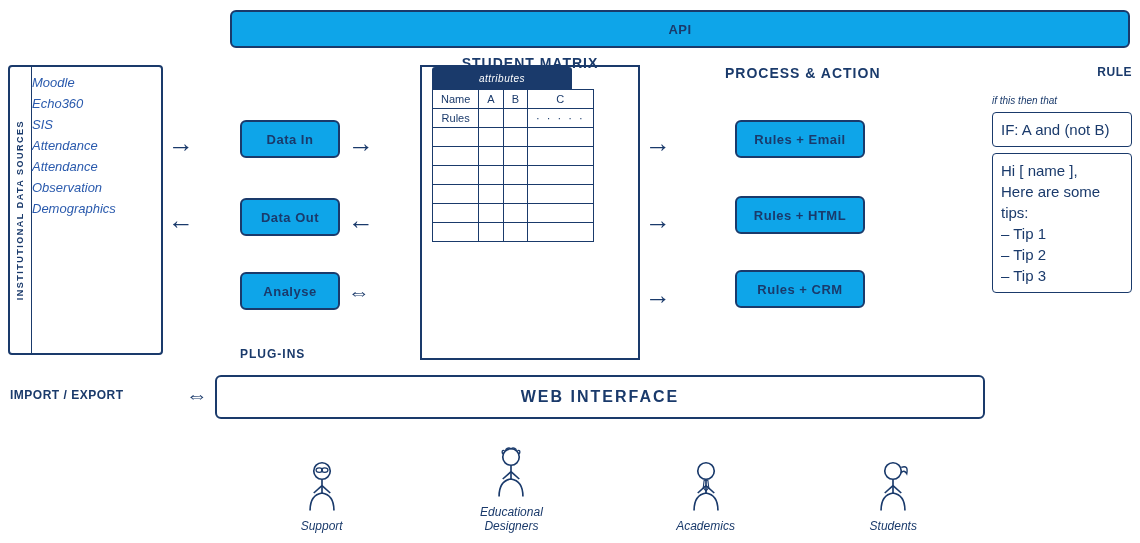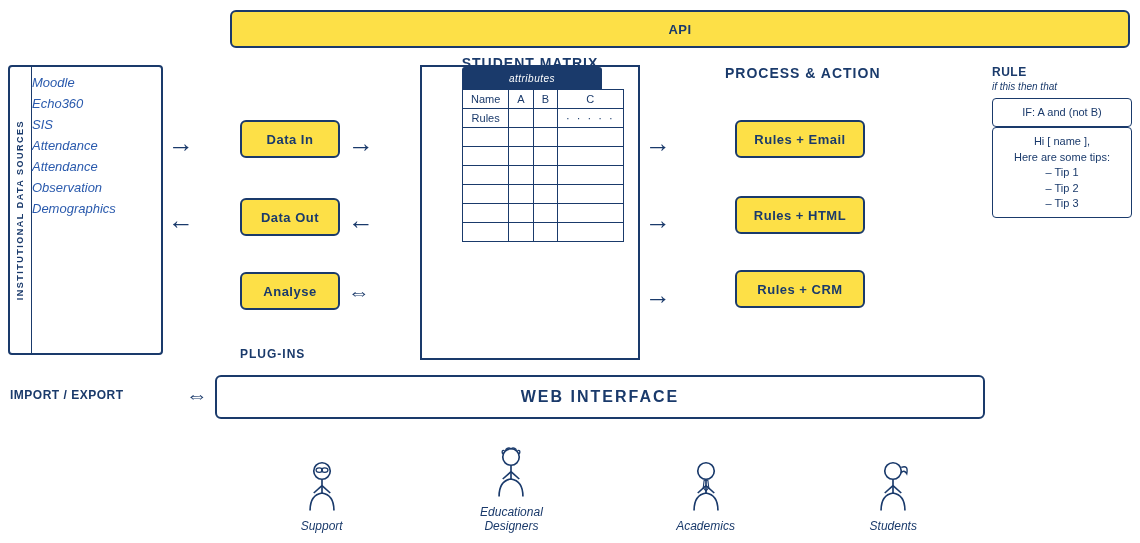--- a/index.html
+++ b/index.html
@@ -49,21 +49,21 @@
       font-size: 13px;
       color: #2a5aad;
       font-style: italic;
     }
 
     
     .btn {
       position: absolute;
       border: 2px solid #1a3a6b;
       border-radius: 6px;
-      background: #fde047;
+      background: #0ea5e9;
       display: flex;
       align-items: center;
       justify-content: center;
       font-weight: bold;
       font-size: 13px;
       color: #1a3a6b;
       letter-spacing: 0.5px;
     }
 
     .btn-datain {
@@ -88,21 +88,20 @@
     }
 
     
     .student-matrix {
       position: absolute;
       top: 65px;
       left: 420px;
       width: 220px;
       height: 295px;
       border: 2px solid #1a3a6b;
-      padding-left: 30px;
     }
 
     .sm-header {
       position: absolute;
       top: 55px;
       left: 420px;
       font-weight: bold;
       font-size: 14px;
       letter-spacing: 1px;
       color: #1a3a6b;
@@ -198,37 +197,38 @@
       position: absolute;
       top: 65px;
       right: 8px;
       width: 140px;
     }
 
     .rule-label {
       font-weight: bold;
       font-size: 12px;
       letter-spacing: 0.5px;
-      margin-bottom: 2px;
+      margin-bottom: 16px;
+      text-align: right;
     }
 
     .rule-sublabel {
       font-size: 10px;
       font-style: italic;
       color: #1a3a6b;
       margin-bottom: 6px;
     }
 
     .rule-box {
       border: 1.5px solid #1a3a6b;
       border-radius: 4px;
       padding: 6px 8px;
-      font-size: 11px;
+      font-size: 15px;
+      margin-bottom: 6px;
       line-height: 1.4;
-      text-align: center;
     }
 
     
     .arrow {
       position: absolute;
       display: flex;
       align-items: center;
       justify-content: center;
       font-size: 22px;
       color: #1a3a6b;

